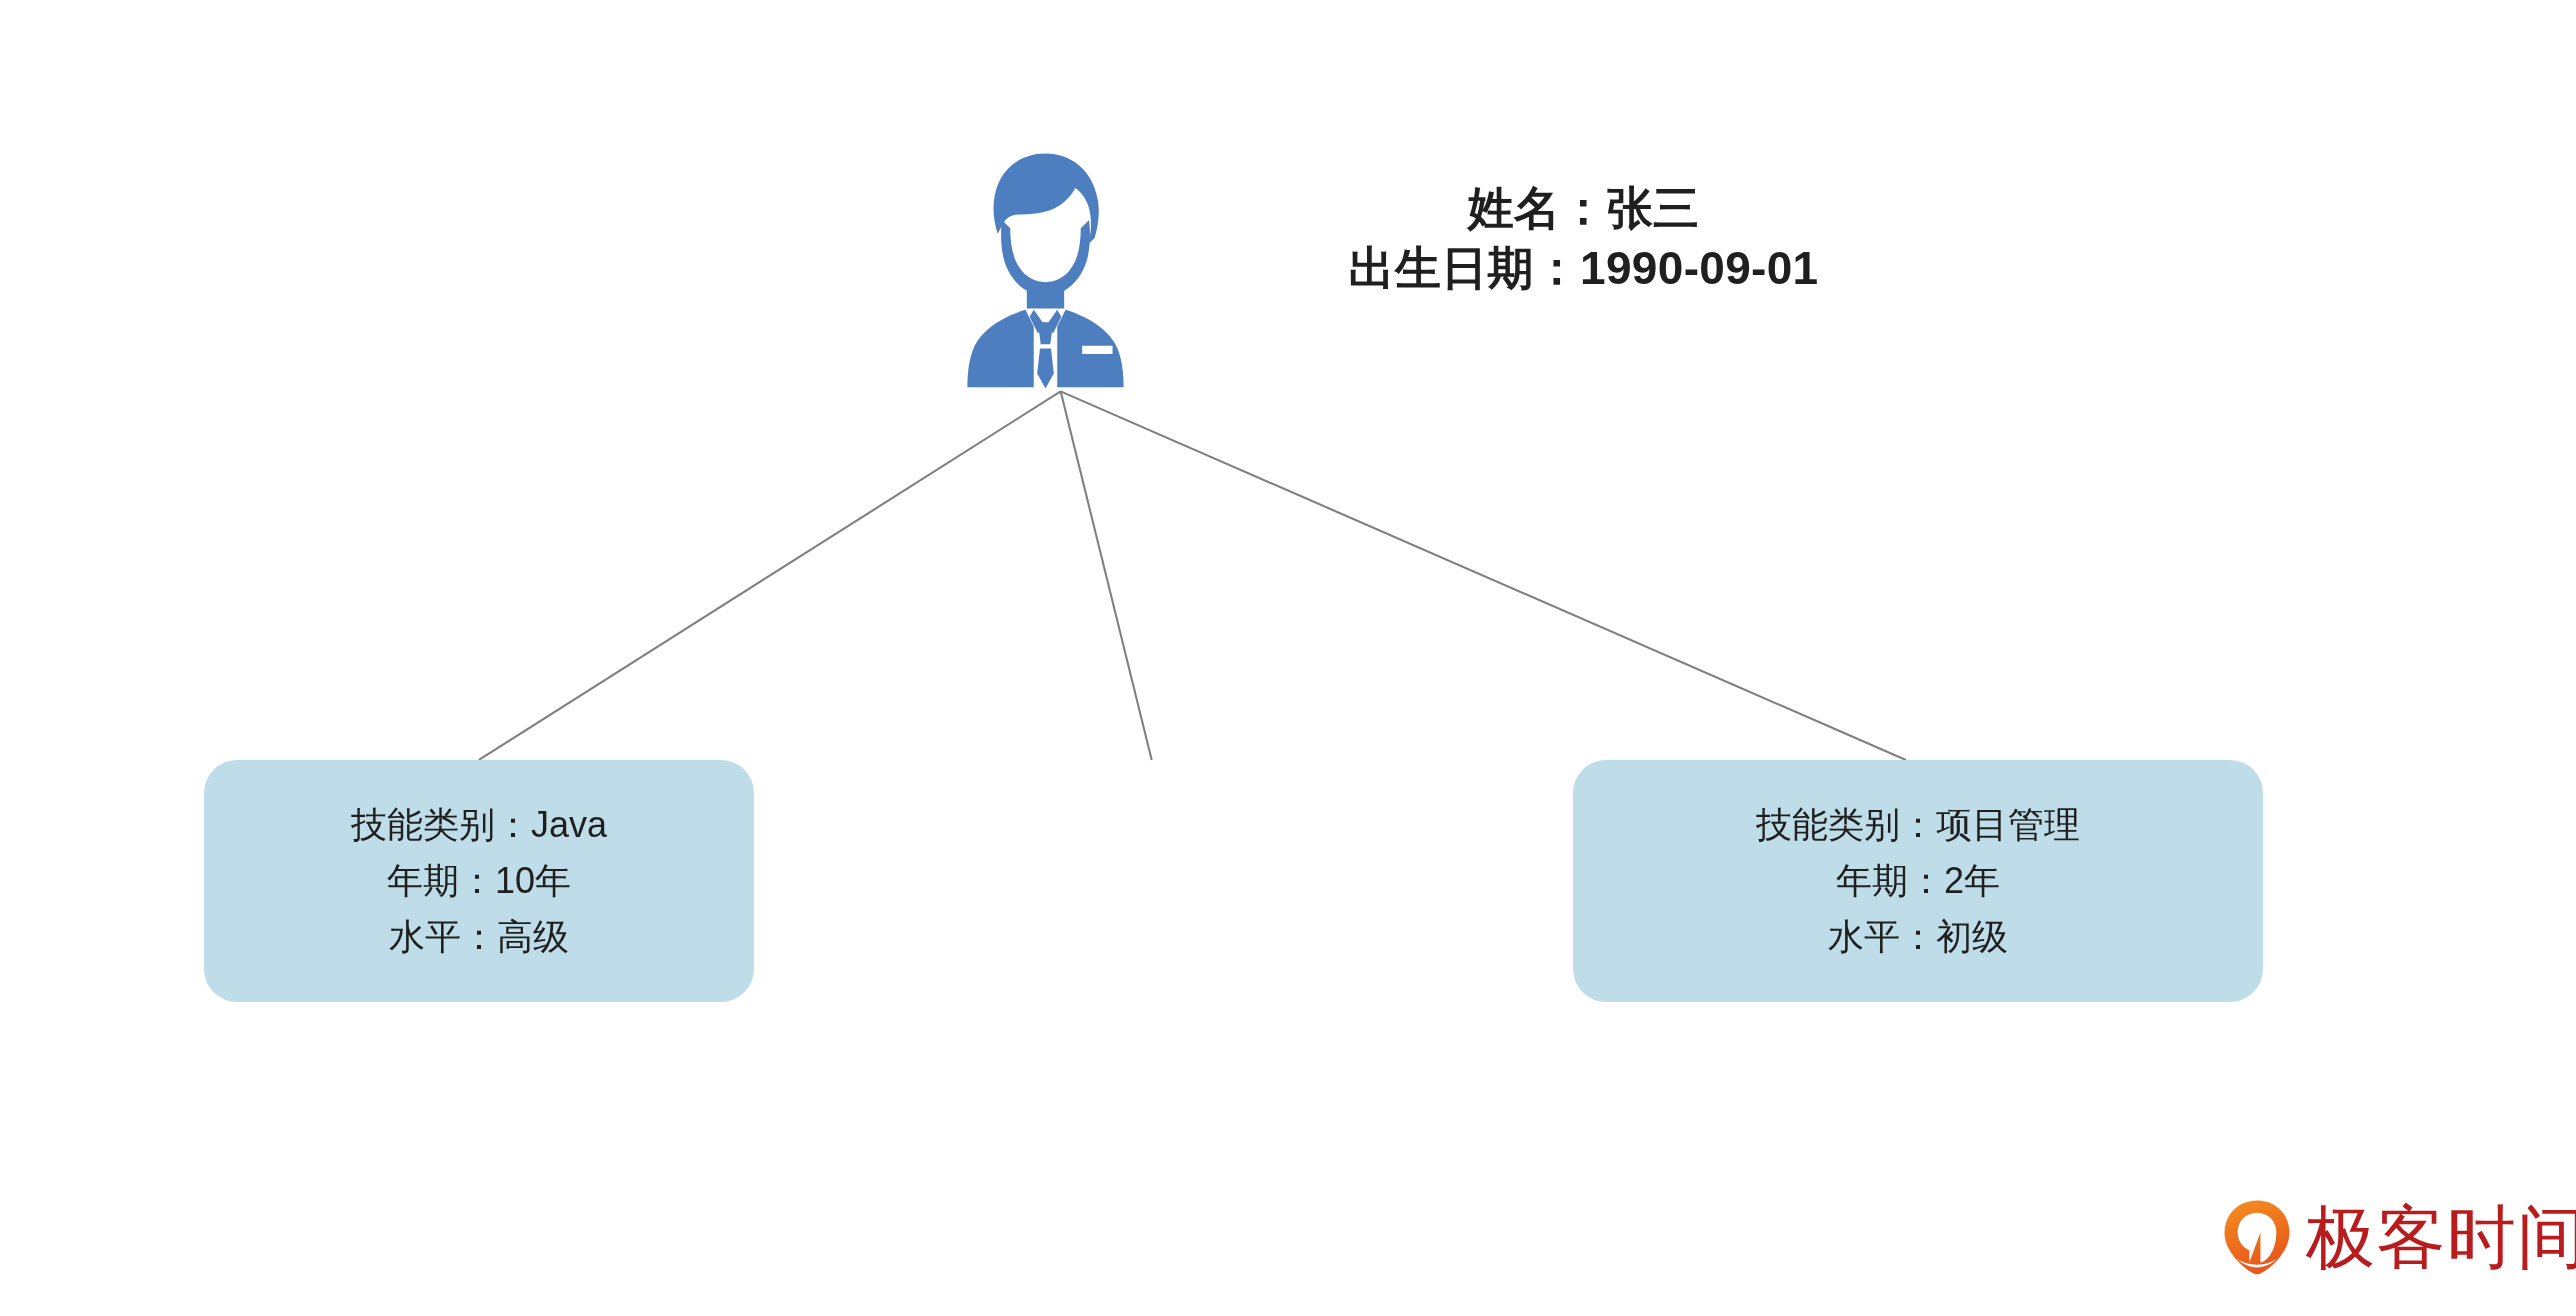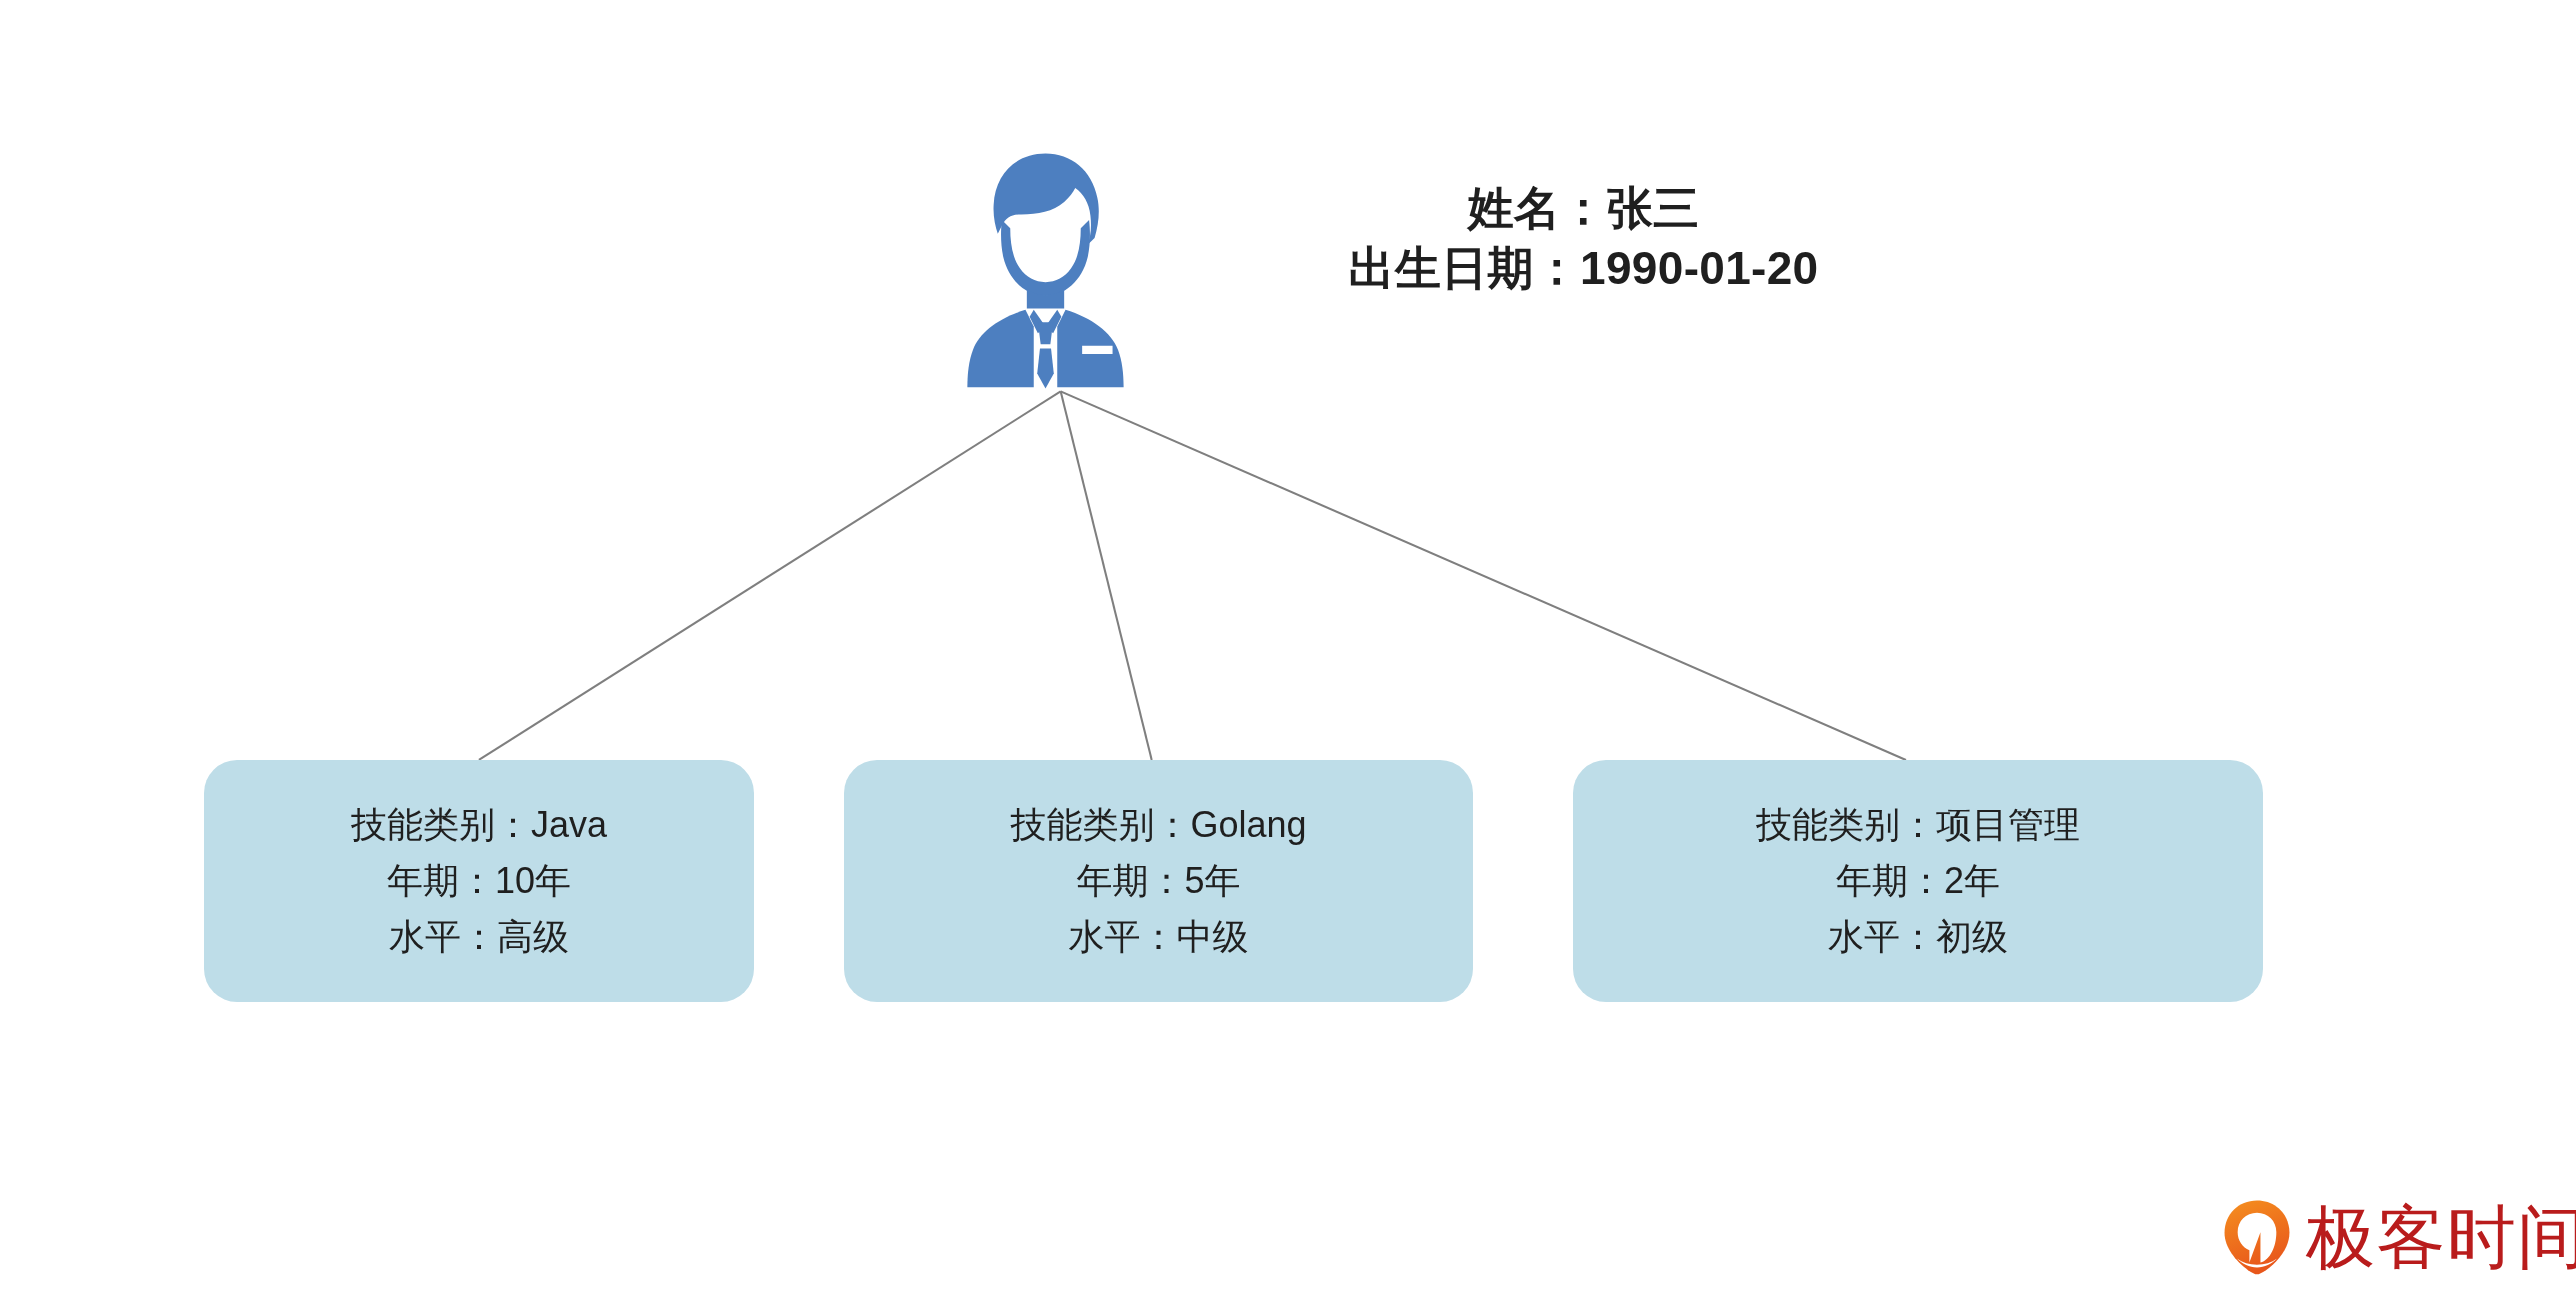--- a/index.html
+++ b/index.html
@@ -181,36 +181,31 @@
 
           <path d="M104 252 L126 252 L122 284 L108 284 Z"></path>
 
           <path d="M107 290 L123 290 L127 326 L115 348 L103 326 Z"></path>
         </g>
       </svg>
     </div>
 
     <div id="person-info">
       <div class="person-line">姓名：张三</div>
-      <div class="person-line">出生日期：1990-01-20</div>
+      <div class="person-line">出生日期：1990-09-01</div>
     </div>
 
   </div>
 
   <div class="skill-box" id="skill-box-0">
     <div class="skill-line">技能类别：Java</div>
     <div class="skill-line">年期：10年</div>
     <div class="skill-line">水平：高级</div>
   </div>
 
-  <div class="skill-box" id="skill-box-1">
-    <div class="skill-line">技能类别：Golang</div>
-    <div class="skill-line">年期：5年</div>
-    <div class="skill-line">水平：中级</div>
-  </div>
 
   <div class="skill-box" id="skill-box-2">
     <div class="skill-line">技能类别：项目管理</div>
     <div class="skill-line">年期：2年</div>
     <div class="skill-line">水平：初级</div>
   </div>
 
   <div id="brand-logo">
     <div id="brand-mark">
       <svg viewBox="0 0 98 110" xmlns="http://www.w3.org/2000/svg">

